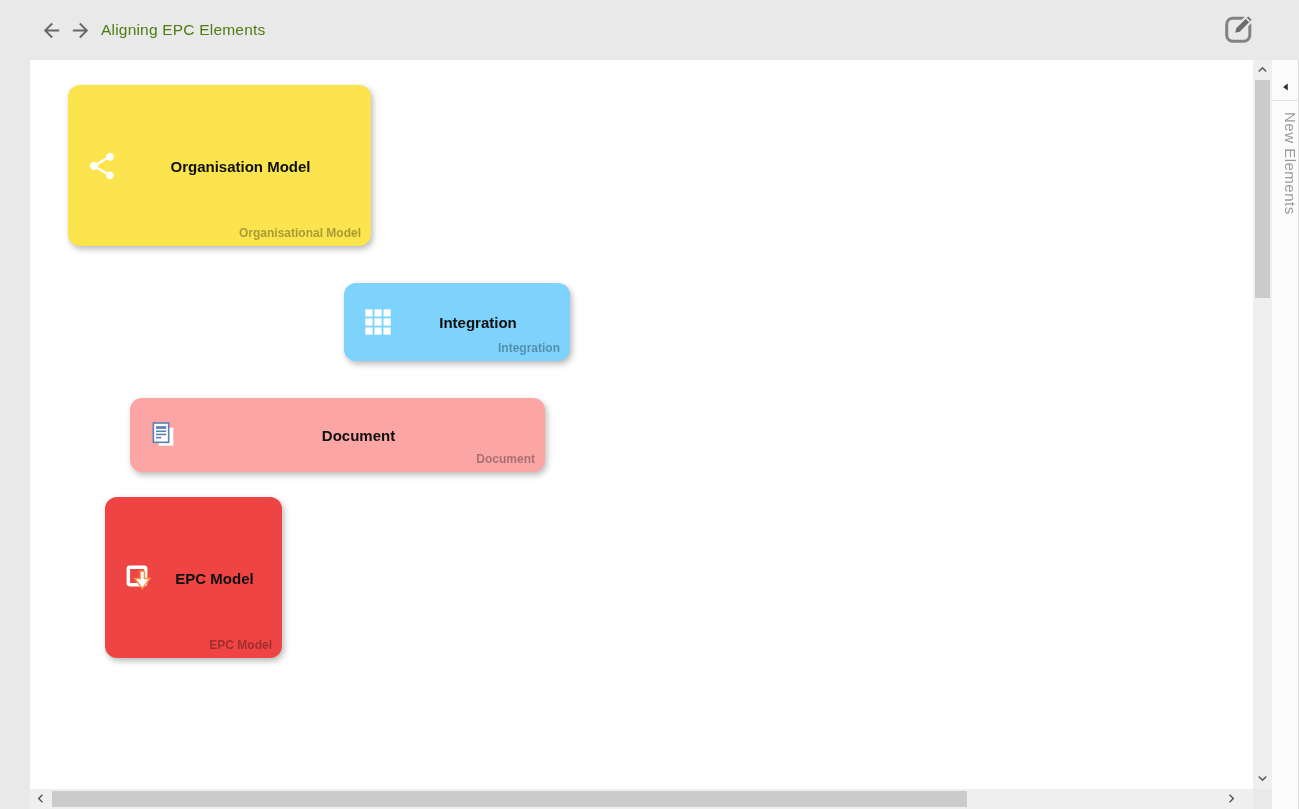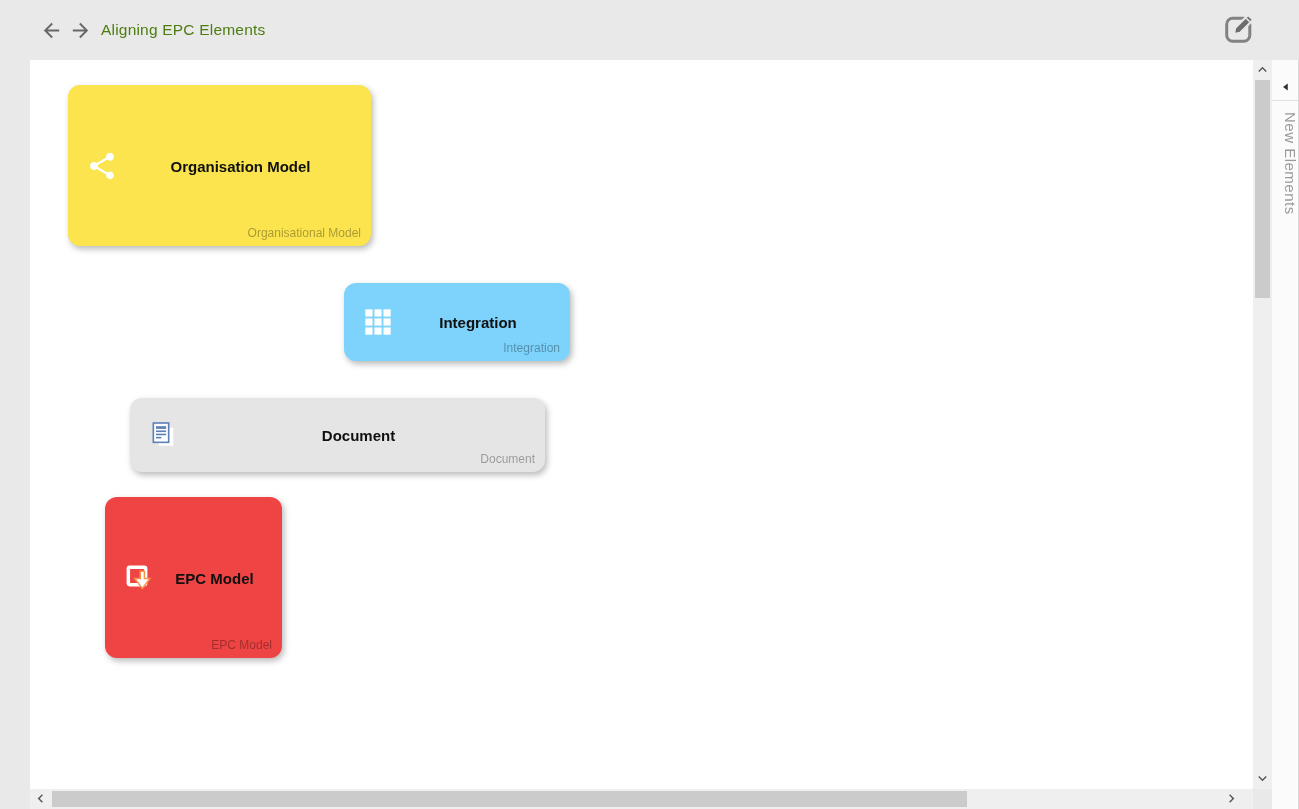--- a/index.html
+++ b/index.html
@@ -35,21 +35,21 @@
     cursor:move;
   }
   .card-icon { position:absolute; left:18px; top:50%; transform:translateY(-50%); width:32px; height:32px; }
   .card-icon svg { width:32px; height:32px; display:block; }
   .card-title {
     position:absolute; left:42px; right:0; top:50%; transform:translateY(-50%);
     text-align:center; font-size:15px; font-weight:700; color:#101010; white-space:nowrap;
   }
   .card-footer {
     position:absolute; right:10px; bottom:6px;
-    font-size:12px; font-weight:400; color:rgba(0,0,0,0.33); white-space:nowrap;
+    font-size:12px; font-weight:700; color:rgba(0,0,0,0.33); white-space:nowrap;
   }
   .card-org { left:38px;  top:25px;  width:303px; height:161px; }
   .card-int { left:314px; top:223px; width:226px; height:78px; }
   .card-doc { left:100px; top:338px; width:415px; height:74px; }
   .card-epc { left:75px;  top:437px; width:177px; height:161px; }
 
   
   .vscroll {
     position:absolute; left:1253px; top:60px; width:19px; height:729px;
     background:#efefef;
@@ -142,21 +142,21 @@
             <rect x="2.5" y="16.1" width="5.4" height="5.4"></rect>
               <rect x="9.3" y="16.1" width="5.4" height="5.4"></rect>
               <rect x="16.1" y="16.1" width="5.4" height="5.4"></rect>
           </g>
         </svg>
       </span>
       <div class="card-title">Integration</div>
       <div class="card-footer">Integration</div>
     </div>
 
-    <div class="card card-doc" style="background-color: #e5e5e5;">
+    <div class="card card-doc" style="background-color: #fca5a5;">
       <span class="card-icon">
         <svg viewBox="0 0 24 24">
           <rect x="8" y="6.5" width="11" height="13.5" fill="#ffffff"></rect>
           <rect x="4" y="3" width="11.5" height="14.5" fill="#ffffff" stroke="#5c7fb5" stroke-width="1.2"></rect>
           <rect x="6" y="5.4" width="7.6" height="2" fill="#5c7fb5"></rect>
           <rect x="6" y="8.6" width="7.6" height="1.2" fill="#5c7fb5"></rect>
           <rect x="6" y="11" width="7.6" height="1.2" fill="#5c7fb5"></rect>
           <rect x="6" y="13.4" width="4" height="1.2" fill="#5c7fb5"></rect>
         </svg>
       </span>

